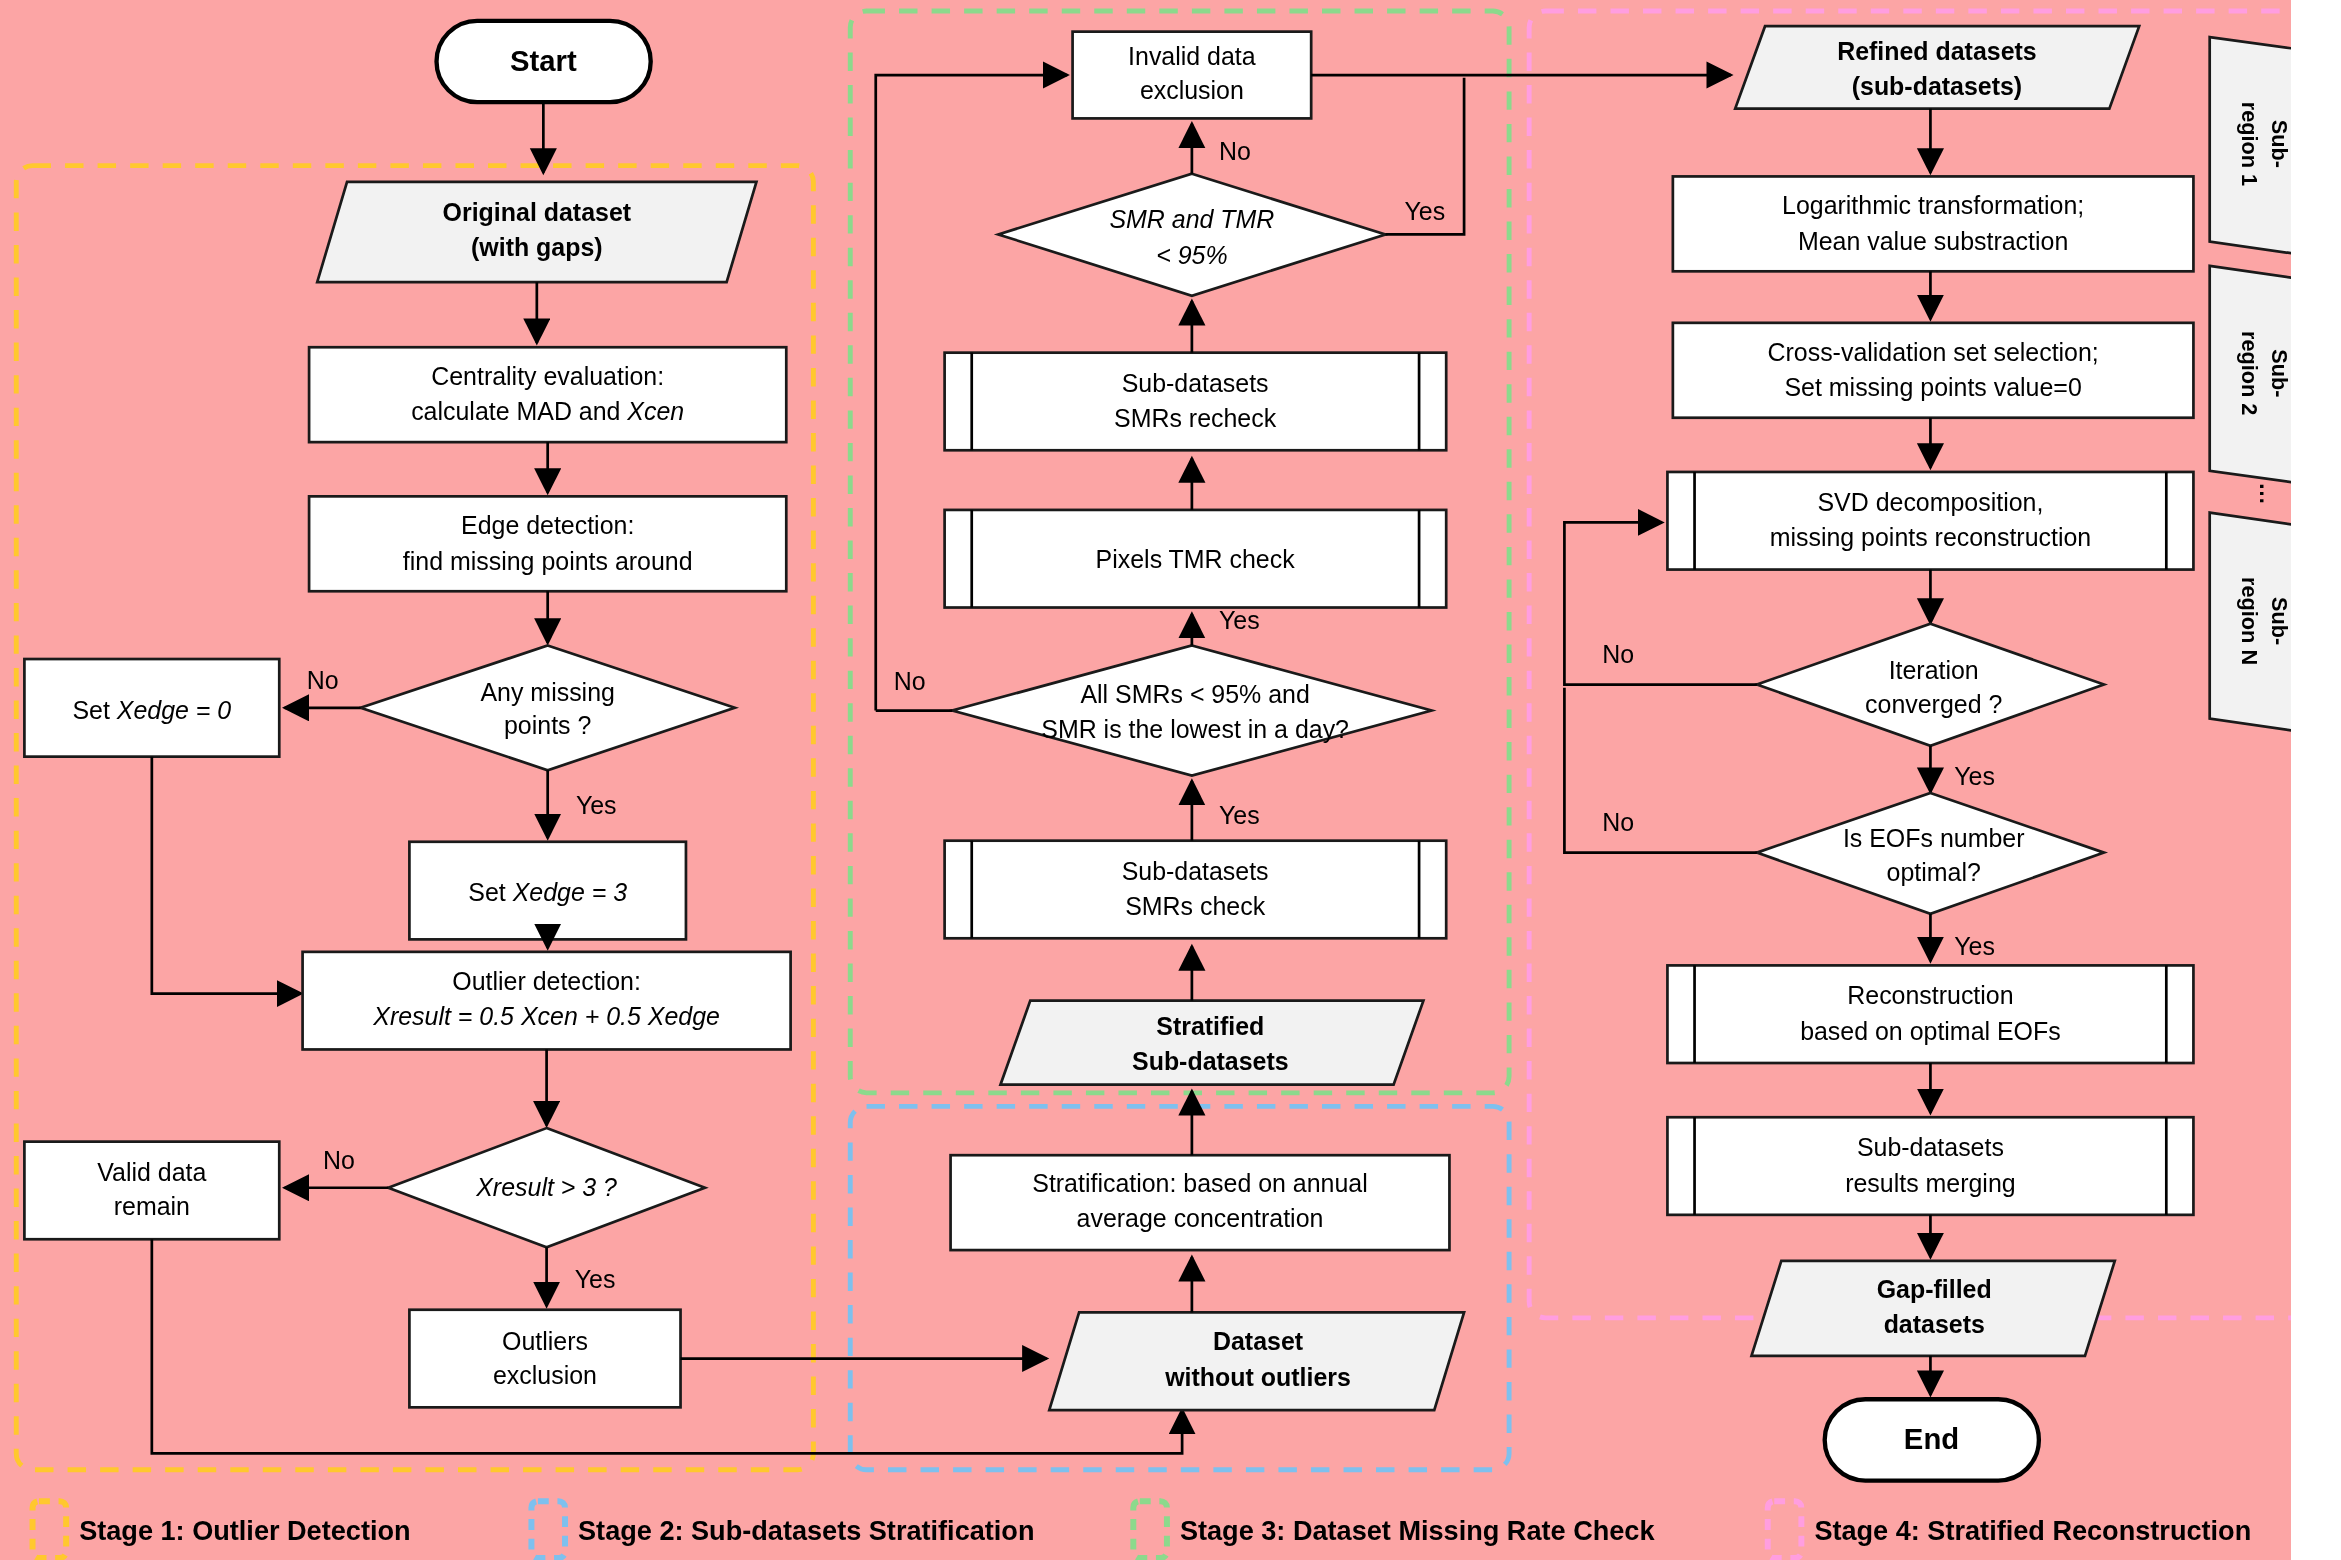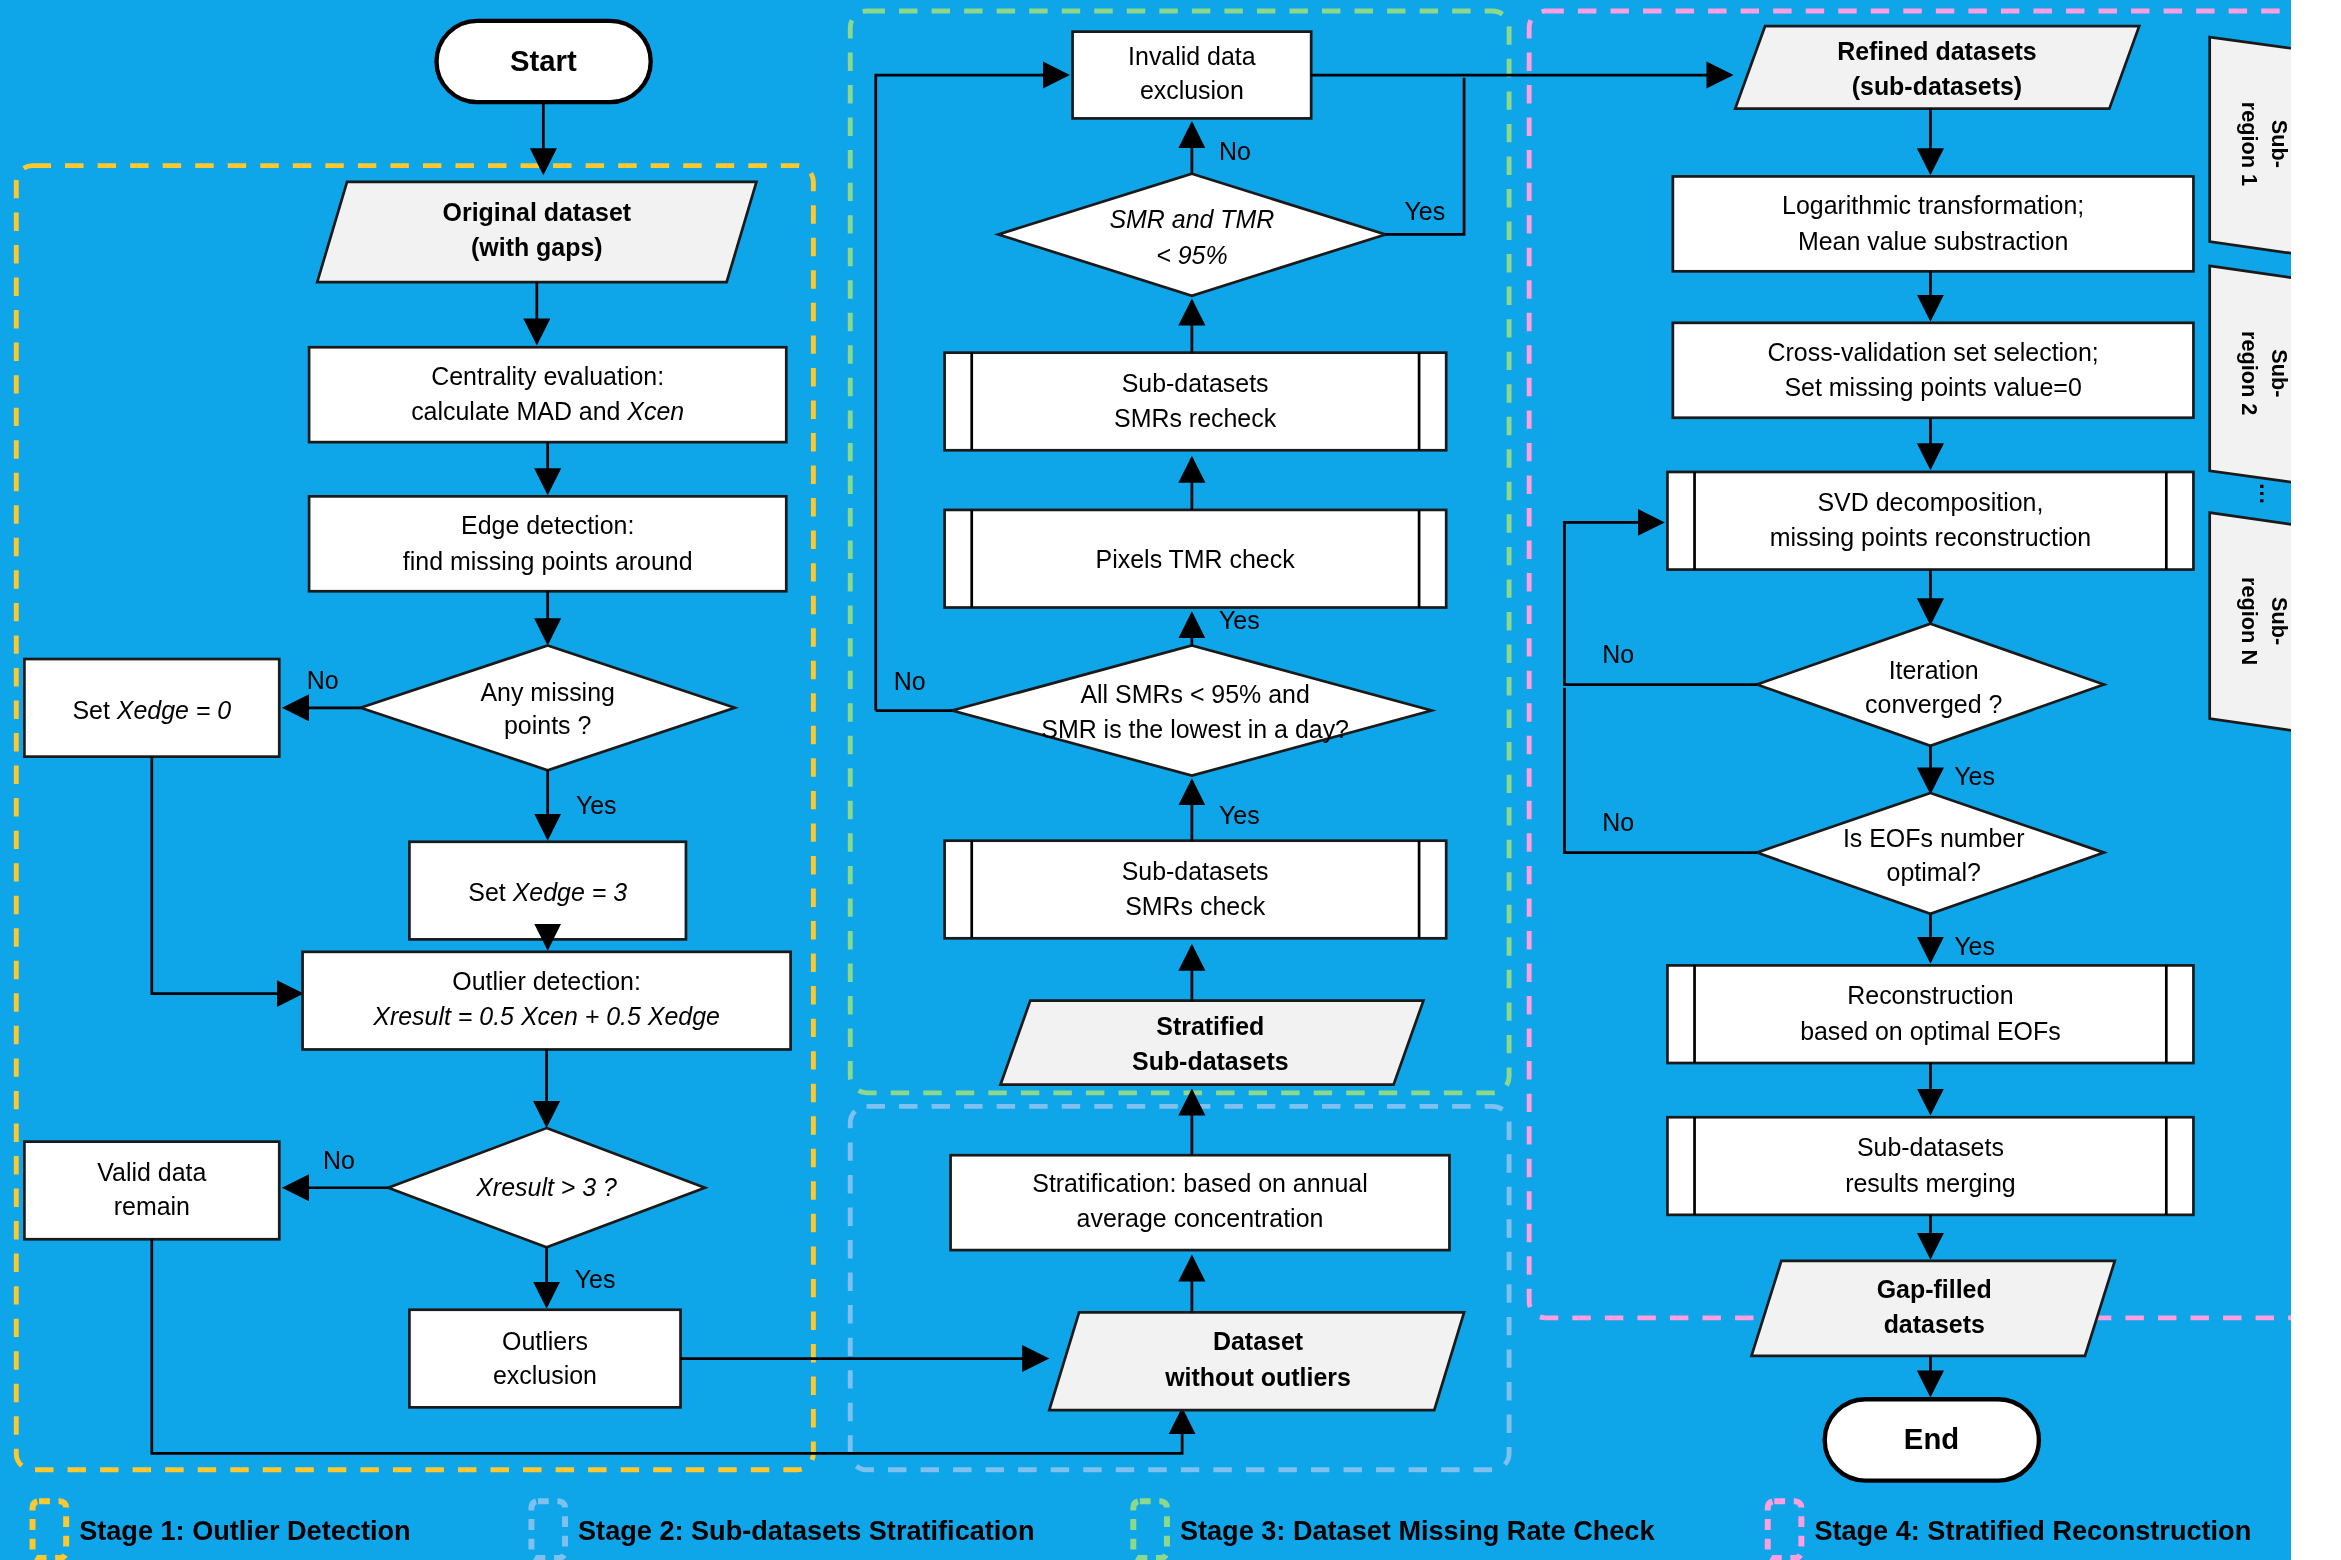--- a/index.html
+++ b/index.html
@@ -1,17 +1,17 @@
 <!DOCTYPE html>
 <html style="font-size:8.7px"><head>
 <meta charset="utf-8">
 <style>
   html,body{margin:0;padding:0;background:#ffffff;}
   body{font-family:"Liberation Sans", sans-serif;}
-  #canvas{position:relative;width:2291px;height:1561px;background:#0ea5e9;overflow:hidden;}
+  #canvas{position:relative;width:2291px;height:1561px;background:#fca5a5;overflow:hidden;}
   svg{position:absolute;left:0;top:0;width:2342px;height:1561px;}
   .lbl{font-family:"Liberation Sans", sans-serif;font-size:46px;fill:#000;}
   .lbl-b{font-family:"Liberation Sans", sans-serif;font-size:46px;font-weight:bold;fill:#000;}
   .lbl-i{font-family:"Liberation Sans", sans-serif;font-size:46px;font-style:italic;fill:#000;}
   .legend-txt{font-family:"Liberation Sans", sans-serif;font-size:50px;font-weight:bold;fill:#000;}
   .termtxt{font-family:"Liberation Sans", sans-serif;font-size:54px;font-weight:bold;fill:#000;}
   .subrgn{font-family:"Liberation Sans", sans-serif;font-size:40px;font-weight:bold;fill:#000;}
   .shp{fill:#ffffff;stroke:#1a1a1a;stroke-width:5;}
   .shp-io{fill:#f2f2f2;stroke:#1a1a1a;stroke-width:5;}
   .shp-term{fill:#ffffff;stroke:#000;stroke-width:8;}

